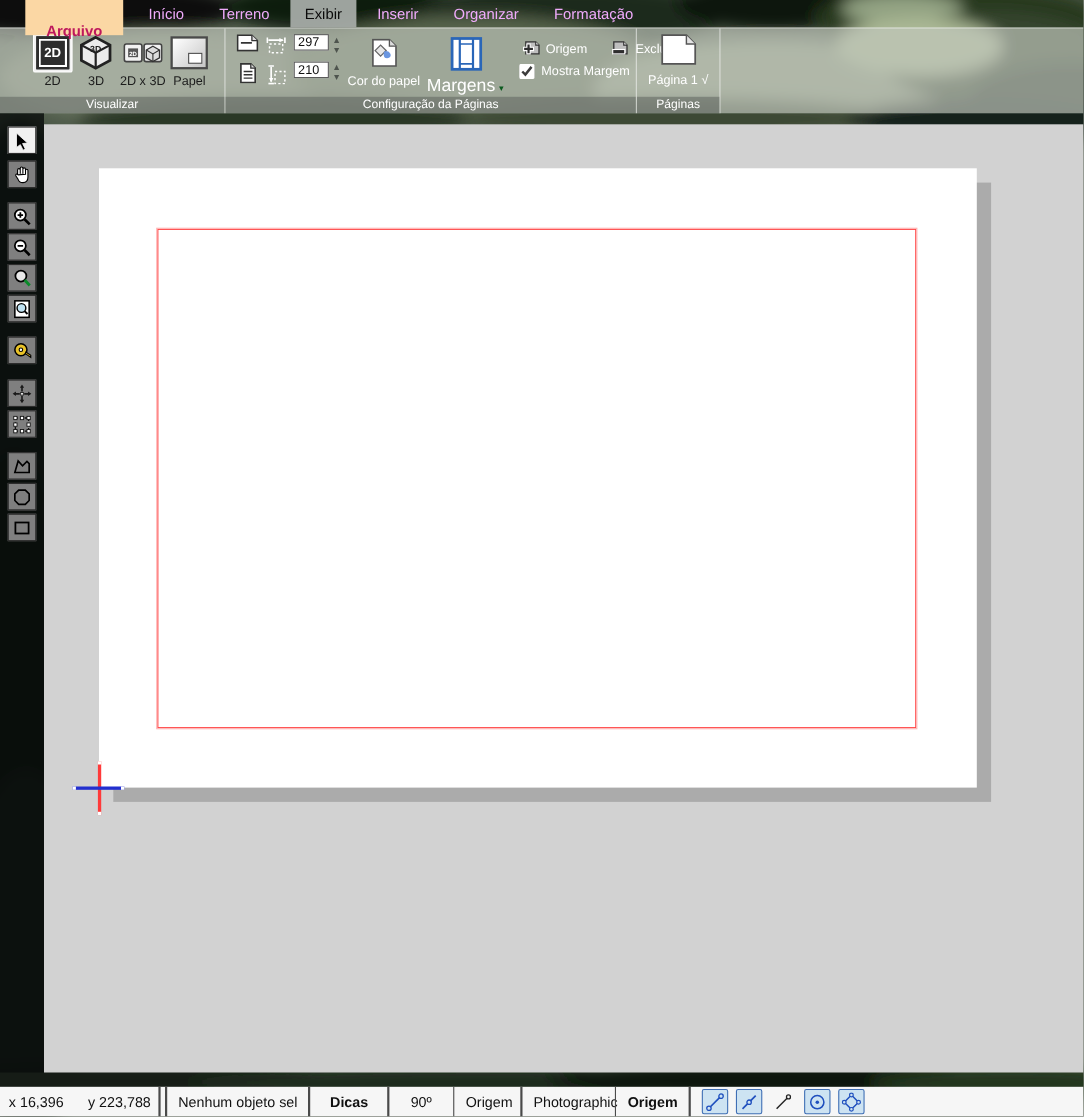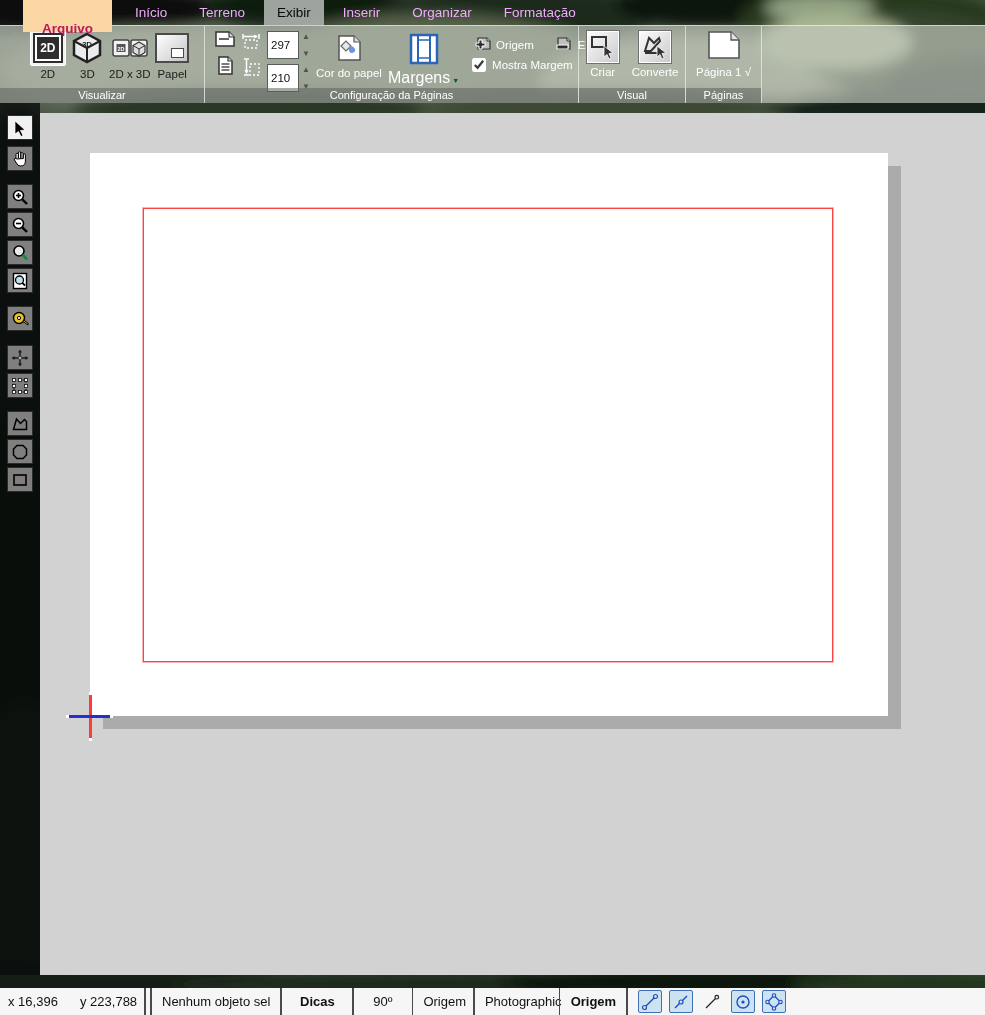--- a/index.html
+++ b/index.html
@@ -42,21 +42,21 @@
          display:flex; align-items:center; justify-content:center; }
   .papel-icon { width:34px; height:30px; border:2px solid #4a4a4a; background:linear-gradient(135deg,#ffffff,#c6c6c6); position:relative; }
   .papel-icon::after { content:""; position:absolute; right:3px; bottom:3px; width:11px; height:8px;
          background:#fff; border:1.5px solid #4a4a4a; }
 
   
   .g-config { width:374px; }
   .g-config .rg-content { padding:5px 6px 0 10px; gap:7px; }
   .stack { display:flex; flex-direction:column; gap:5px; align-items:center; }
   .spin-row { display:flex; align-items:stretch; }
-  .spin-input { width:32px; height:28px; font-size:11.5px; font-family:"Liberation Sans",sans-serif;
+  .spin-input { width:32px; height:15px; font-size:11.5px; font-family:"Liberation Sans",sans-serif;
                 border:1px solid #5a5a5a; padding:1px 3px; background:#fff; color:#111; }
   .spin-btns { display:flex; flex-direction:column; justify-content:space-between; margin-left:3px; padding:1px 0; }
   .spin-btns span { font-size:8px; line-height:9px; color:#4e544e; cursor:default; }
   .margens-wrap { display:flex; flex-direction:column; align-items:center; padding-top:2px; }
   .incluir-col { display:flex; flex-direction:column; gap:6px; padding-top:6px; margin-left:6px; }
   .inline-btn { display:flex; align-items:center; gap:5px; color:#fff; font-size:11.5px; cursor:default; }
   .chk-row { display:flex; align-items:center; gap:6px; color:#fff; font-size:11.5px; }
   .chk-row input { width:14px; height:14px; accent-color:#fff; }
   .drop-arrow { font-size:7px; color:#0a5a1e; margin-left:2px; }
 
@@ -297,44 +297,20 @@
         </div>
         <div class="chk-row">
           <input type="checkbox" checked="" style="">
           <span>Mostra Margem</span>
         </div>
       </div>
     </div>
     <div class="rgroup-label">Configuração da Páginas</div>
   </div>
 
-  <div class="rgroup g-visual">
-    <div class="rg-content">
-      <div class="big-btn">
-        <span class="bevel-btn">
-          <svg width="28" height="28" viewBox="0 0 28 28">
-              <rect x="3" y="4" width="14" height="10" fill="none" stroke="#333" stroke-width="2"></rect>
-              <polygon points="15,13 24,20 20,20.5 22,25 20,26 18,21.5 15,24" fill="#333" stroke="#fff" stroke-width="0.8"></polygon>
-            </svg>
-        </span>
-        <span class="bb-label light-label">Criar</span>
-      </div>
-      <div class="big-btn">
-        <span class="bevel-btn">
-          <svg width="28" height="28" viewBox="0 0 28 28">
-              <polygon points="4,18 8,5 13,10 18,5 19,8 10,18" fill="none" stroke="#333" stroke-width="2"></polygon>
-              <line x1="4" y1="20" x2="19" y2="20" stroke="#333" stroke-width="2"></line>
-              <polygon points="16,13 25,20 21,20.5 23,25 21,26 19,21.5 16,24" fill="#333" stroke="#fff" stroke-width="0.8"></polygon>
-            </svg>
-        </span>
-        <span class="bb-label light-label">Converte</span>
-      </div>
-    </div>
-    <div class="rgroup-label">Visual</div>
-  </div>
 
   <div class="rgroup g-paginas">
     <div class="rg-content">
       <div class="big-btn">
         <span>
           <svg width="34" height="30" viewBox="0 0 34 30">
               <path d="M2,2 h22 l8,8 v18 h-30 z" fill="#fff" stroke="#555" stroke-width="1.6"></path>
               <path d="M24,2 v8 h8" fill="#e4e4e4" stroke="#555" stroke-width="1.3"></path>
             </svg>
         </span>

